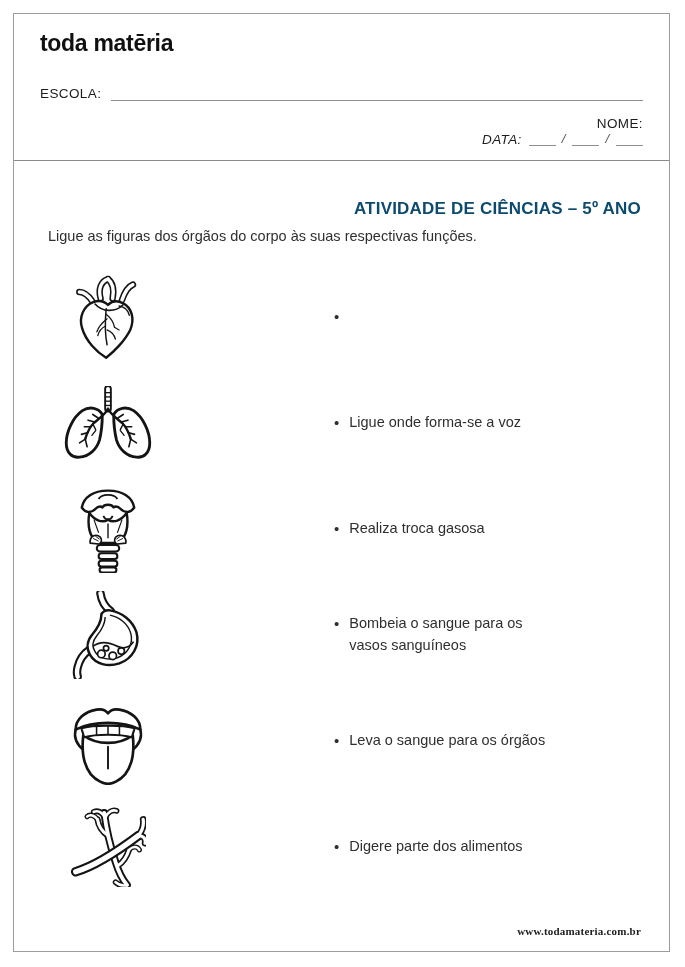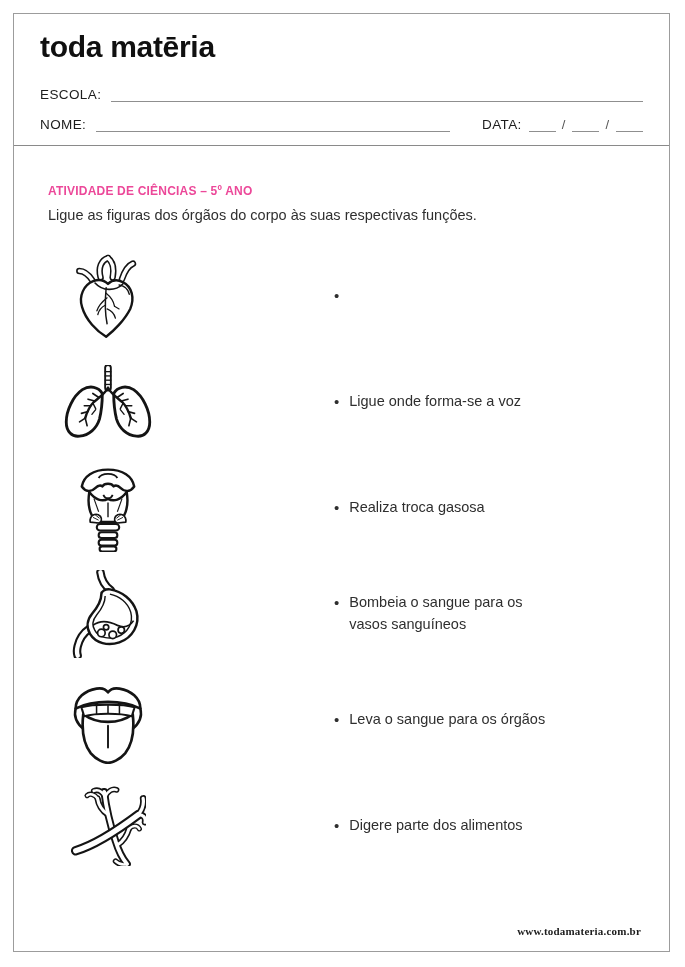--- a/index.html
+++ b/index.html
@@ -1,29 +1,29 @@
 <!DOCTYPE html>
 <html><head>
 <meta charset="utf-8">
 <style>
   html,body{margin:0;padding:0;background:#fff;}
   body{width:685px;height:967px;position:relative;font-family:"Liberation Sans",sans-serif;color:#222;}
   .sheet{position:absolute;left:13px;top:13px;width:657px;height:939px;border:1px solid #9c9c9c;box-sizing:border-box;background:#fff;}
   header{padding:16px 26px 0 26px;}
-  .logo{font-size:30px;font-weight:700;letter-spacing:-0.3px;color:#101010;}
-  .form-row{display:flex;align-items:flex-end;margin-top:23px;}
-  .form-row.second{margin-top:15px;}
+  .logo{font-size:23px;font-weight:700;letter-spacing:-0.3px;color:#101010;}
+  .form-row{display:flex;align-items:flex-end;margin-top:29px;}
+  .form-row.second{margin-top:15px;flex-direction:column;}
   .form-label{font-size:13.5px;font-weight:500;letter-spacing:0.4px;color:#1d1d1d;white-space:nowrap;}
   .fill-line{flex:1;border-bottom:1.4px solid #8f8f8f;margin-left:10px;height:13px;}
-  .date-group{display:flex;align-items:center;margin-left:32px;}
+  .date-group{display:flex;align-items:flex-start;margin-left:32px;font-style:italic;}
   .date-slot{width:27px;border-bottom:1.4px solid #8f8f8f;height:13px;margin-left:7px;}
   .date-slash{font-size:13px;color:#555;margin-left:6px;line-height:1;}
   .divider{border-top:1px solid #8a8a8a;margin-top:13px;width:100%;}
   main{padding:38px 28px 0 34px;}
-  .title{text-align:left;font-size:12px;font-weight:700;letter-spacing:0.2px;color:#ec4899;}
+  .title{text-align:right;font-size:17px;font-weight:700;letter-spacing:0.2px;color:#0c4a6e;}
   .question{margin-top:28px;font-size:14.5px;color:#2f2f2f;}
   .qnum{font-weight:700;margin-right:5px;}
   .instruction{margin-top:9px;font-size:14.5px;color:#2f2f2f;}
   .rows{margin-top:26px;}
   .row{display:flex;align-items:center;margin-bottom:13px;height:93px;}
   .organ-cell{width:96px;height:93px;display:flex;align-items:center;justify-content:center;margin-left:12px;flex:0 0 auto;}
   .func{display:flex;margin-left:178px;max-width:255px;}
   .bullet{font-size:15px;color:#2f2f2f;margin-right:10px;line-height:1.45;}
   .func-text{font-size:14.5px;color:#2f2f2f;line-height:1.45;white-space:pre-line;}
   .footer{position:absolute;right:28px;bottom:14px;font-size:11px;font-weight:700;letter-spacing:0.2px;color:#1c1c1c;font-family:Liberation Serif, serif;}

